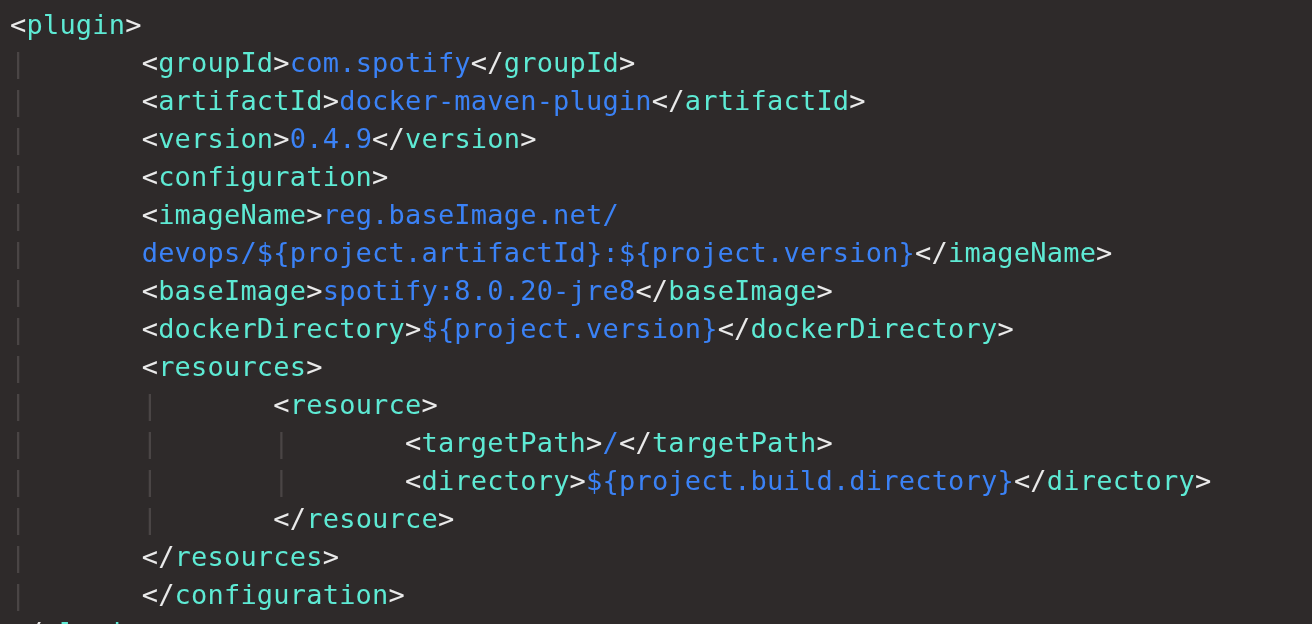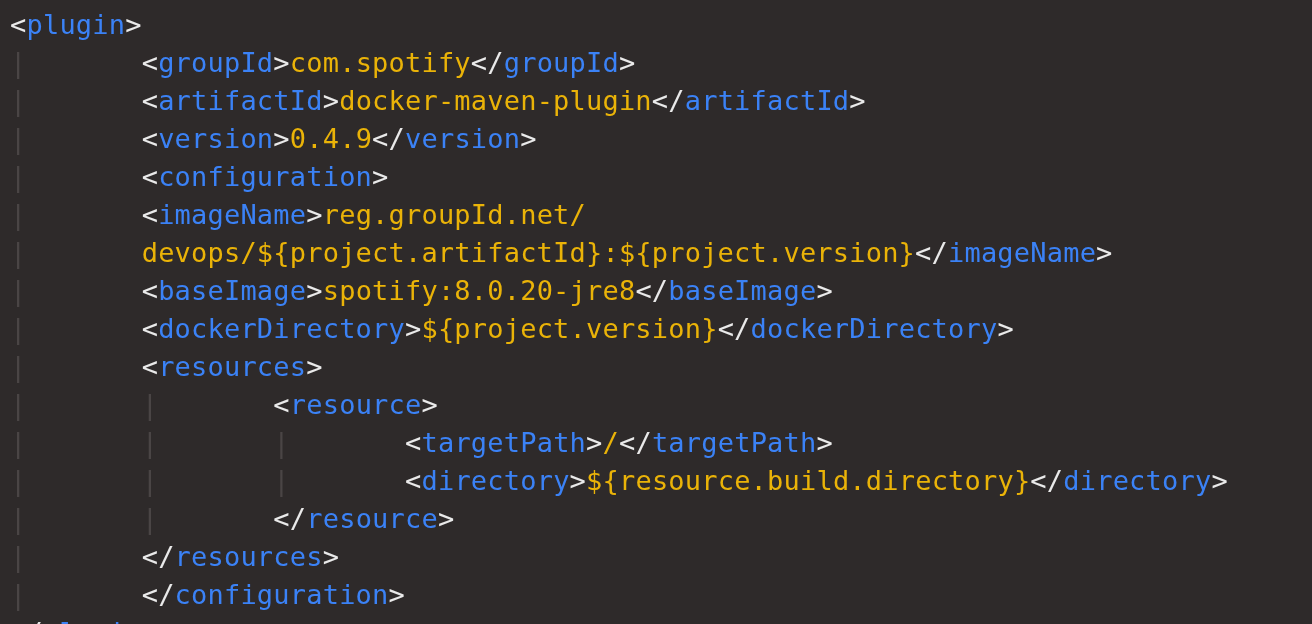--- a/index.html
+++ b/index.html
@@ -1,34 +1,34 @@
 <!DOCTYPE html>
 <html><head>
 <meta charset="utf-8">
 <style>
   html,body{margin:0;padding:0;width:1312px;height:624px;background:#2e2a2a;overflow:hidden}
   pre{margin:0;padding:0;font-family:Menlo,Consolas,"DejaVu Sans Mono",monospace;font-size:27px;line-height:38px;color:#eaeaea;white-space:pre;font-weight:500;letter-spacing:0.2px}
-  .tag{color:#3b82f6}
+  .tag{color:#5eead4}
   .pun{color:#eaeaea}
-  .txt{color:#eab308}
+  .txt{color:#3b82f6}
   .ind{color:#4a4545}
   .code{padding:6px 10px}
 </style>
 </head>
 <body>
 
 <pre class="code" id="code"><span><span class="pun">&lt;</span><span class="tag">plugin</span><span class="pun">&gt;</span></span>
 <span><span class="ind">|</span>       <span class="pun">&lt;</span><span class="tag">groupId</span><span class="pun">&gt;</span><span class="txt">com.spotify</span><span class="pun">&lt;/</span><span class="tag">groupId</span><span class="pun">&gt;</span></span>
 <span><span class="ind">|</span>       <span class="pun">&lt;</span><span class="tag">artifactId</span><span class="pun">&gt;</span><span class="txt">docker-maven-plugin</span><span class="pun">&lt;/</span><span class="tag">artifactId</span><span class="pun">&gt;</span></span>
 <span><span class="ind">|</span>       <span class="pun">&lt;</span><span class="tag">version</span><span class="pun">&gt;</span><span class="txt">0.4.9</span><span class="pun">&lt;/</span><span class="tag">version</span><span class="pun">&gt;</span></span>
 <span><span class="ind">|</span>       <span class="pun">&lt;</span><span class="tag">configuration</span><span class="pun">&gt;</span></span>
-<span><span class="ind">|</span>       <span class="pun">&lt;</span><span class="tag">imageName</span><span class="pun">&gt;</span><span class="txt">reg.groupId.net/</span></span>
+<span><span class="ind">|</span>       <span class="pun">&lt;</span><span class="tag">imageName</span><span class="pun">&gt;</span><span class="txt">reg.baseImage.net/</span></span>
 <span><span class="ind">|</span>       <span class="txt">devops/${project.artifactId}:${project.version}</span><span class="pun">&lt;/</span><span class="tag">imageName</span><span class="pun">&gt;</span></span>
 <span><span class="ind">|</span>       <span class="pun">&lt;</span><span class="tag">baseImage</span><span class="pun">&gt;</span><span class="txt">spotify:8.0.20-jre8</span><span class="pun">&lt;/</span><span class="tag">baseImage</span><span class="pun">&gt;</span></span>
 <span><span class="ind">|</span>       <span class="pun">&lt;</span><span class="tag">dockerDirectory</span><span class="pun">&gt;</span><span class="txt">${project.version}</span><span class="pun">&lt;/</span><span class="tag">dockerDirectory</span><span class="pun">&gt;</span></span>
 <span><span class="ind">|</span>       <span class="pun">&lt;</span><span class="tag">resources</span><span class="pun">&gt;</span></span>
 <span><span class="ind">|</span>       <span class="ind">|</span>       <span class="pun">&lt;</span><span class="tag">resource</span><span class="pun">&gt;</span></span>
 <span><span class="ind">|</span>       <span class="ind">|</span>       <span class="ind">|</span>       <span class="pun">&lt;</span><span class="tag">targetPath</span><span class="pun">&gt;</span><span class="txt">/</span><span class="pun">&lt;/</span><span class="tag">targetPath</span><span class="pun">&gt;</span></span>
-<span><span class="ind">|</span>       <span class="ind">|</span>       <span class="ind">|</span>       <span class="pun">&lt;</span><span class="tag">directory</span><span class="pun">&gt;</span><span class="txt">${resource.build.directory}</span><span class="pun">&lt;/</span><span class="tag">directory</span><span class="pun">&gt;</span></span>
+<span><span class="ind">|</span>       <span class="ind">|</span>       <span class="ind">|</span>       <span class="pun">&lt;</span><span class="tag">directory</span><span class="pun">&gt;</span><span class="txt">${project.build.directory}</span><span class="pun">&lt;/</span><span class="tag">directory</span><span class="pun">&gt;</span></span>
 <span><span class="ind">|</span>       <span class="ind">|</span>       <span class="pun">&lt;/</span><span class="tag">resource</span><span class="pun">&gt;</span></span>
 <span><span class="ind">|</span>       <span class="pun">&lt;/</span><span class="tag">resources</span><span class="pun">&gt;</span></span>
 <span><span class="ind">|</span>       <span class="pun">&lt;/</span><span class="tag">configuration</span><span class="pun">&gt;</span></span>
 <span><span class="pun">&lt;/</span><span class="tag">plugin</span><span class="pun">&gt;</span></span></pre>
 
 </body></html>

